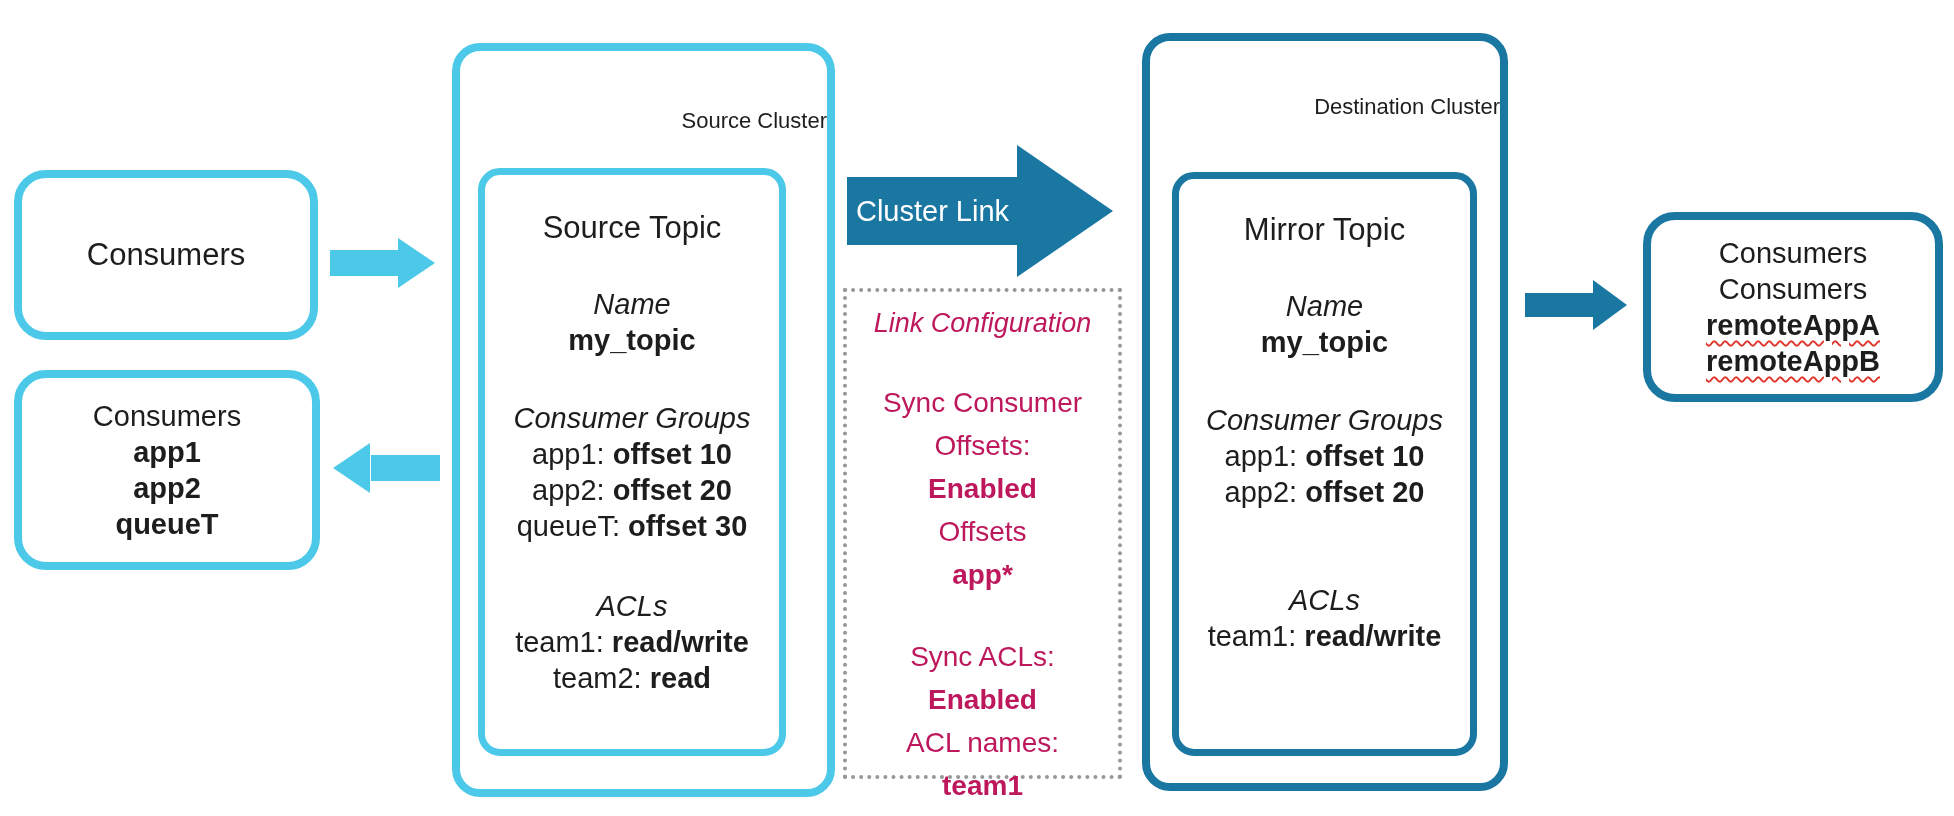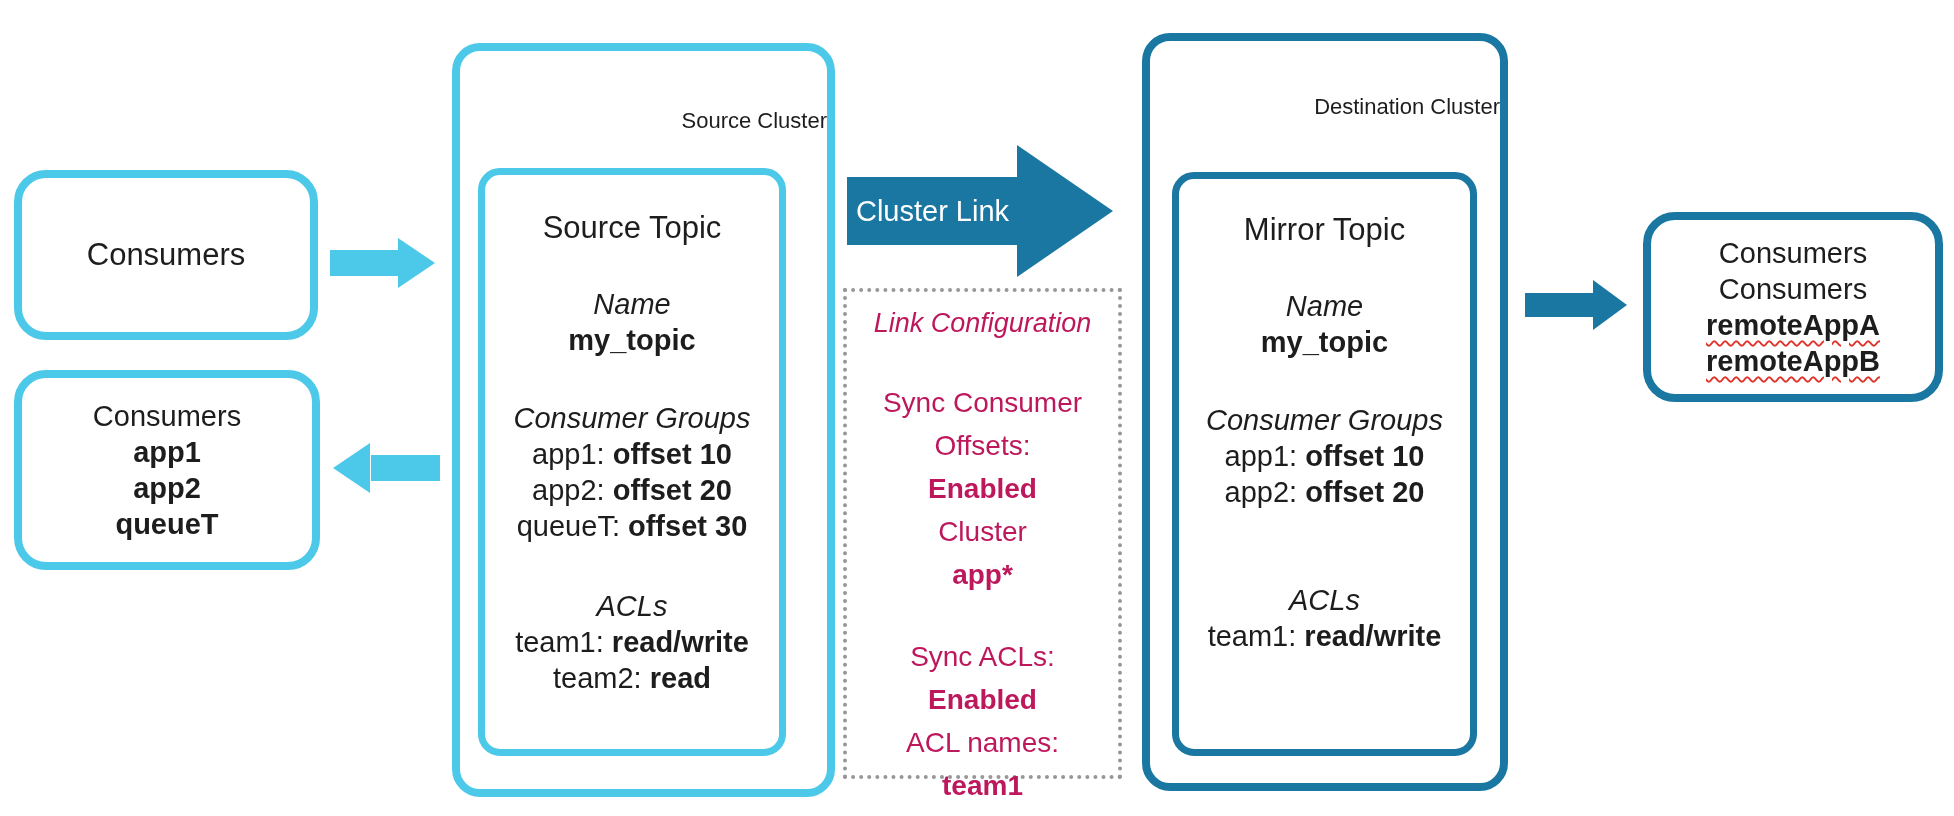--- a/index.html
+++ b/index.html
@@ -129,21 +129,21 @@
     </div>
     <div class="tri tri-right-teal-big"></div>
   </div>
 
   <div class="box link-config">
     <div class="lc-title">Link Configuration</div>
     <div class="lc-gap-a"></div>
     <div class="lc-line">Sync Consumer</div>
     <div class="lc-line">Offsets:</div>
     <div class="lc-line lc-b">Enabled</div>
-    <div class="lc-line">Cluster</div>
+    <div class="lc-line">Offsets</div>
     <div class="lc-line lc-b">app*</div>
     <div class="lc-gap-b"></div>
     <div class="lc-line">Sync ACLs:</div>
     <div class="lc-line lc-b">Enabled</div>
     <div class="lc-line">ACL names:</div>
     <div class="lc-line lc-b">team1</div>
   </div>
 
   <div class="box teal r28 dst-cluster">
     <div class="cluster-title">Destination Cluster</div>

